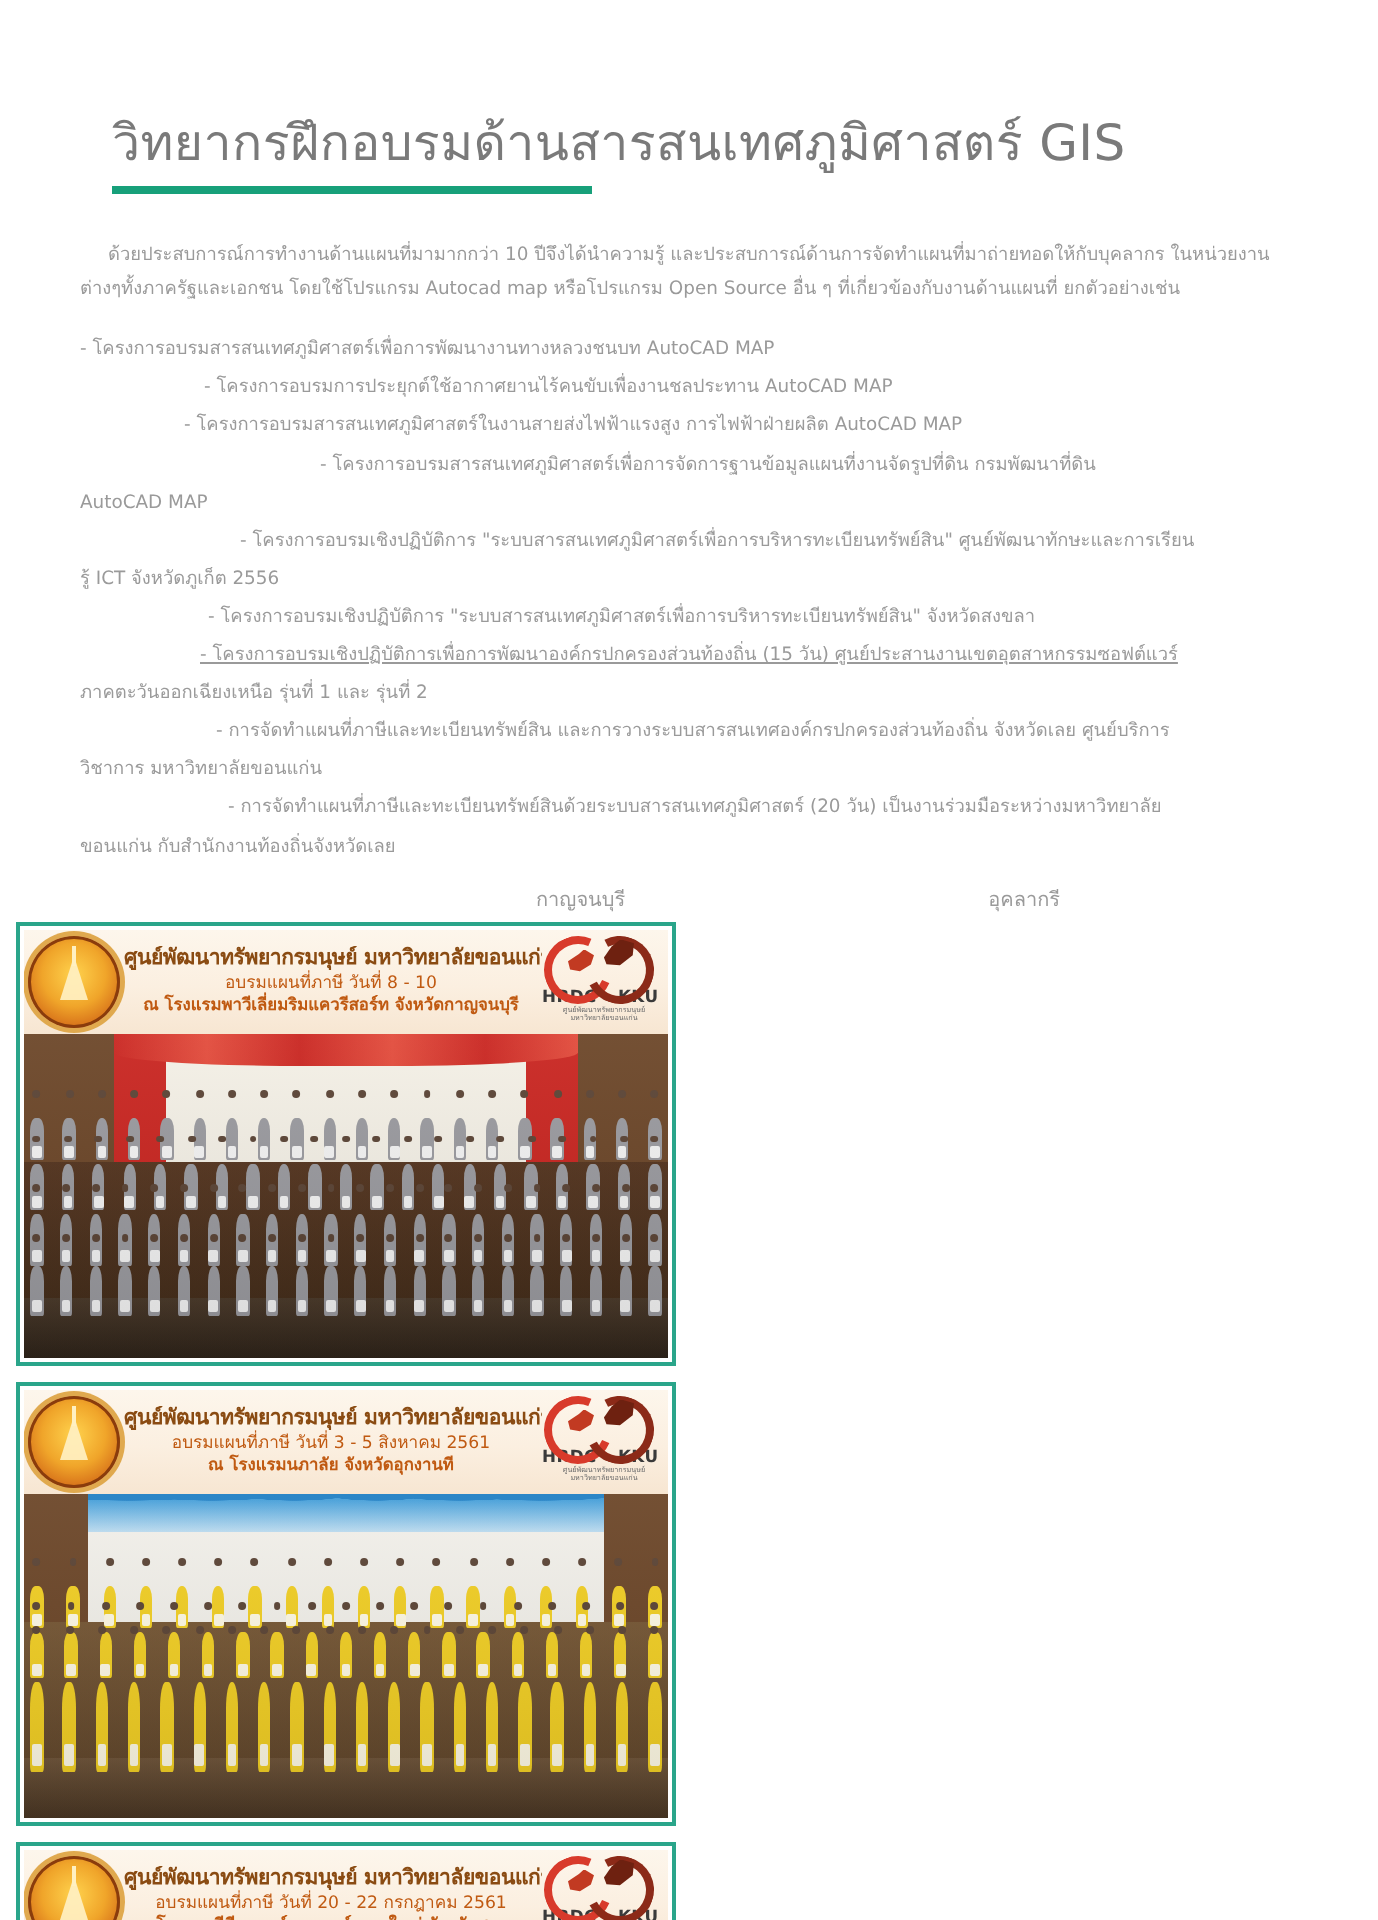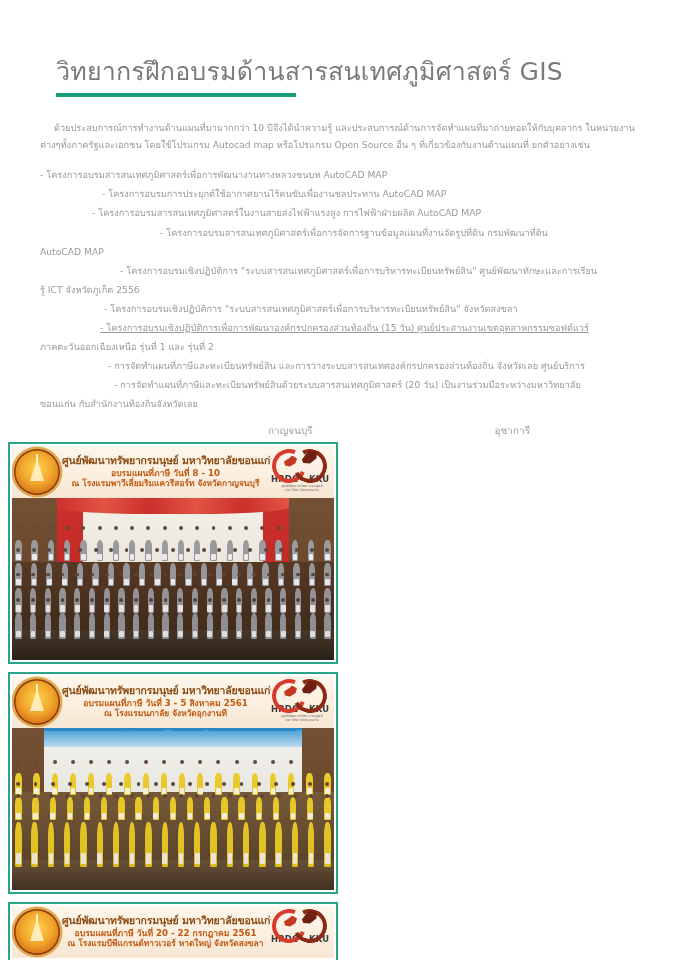--- a/index.html
+++ b/index.html
@@ -161,21 +161,21 @@
   }
   .bt-line1 {
     font-size: 10.5px;
     font-weight: 700;
     color: #8a4b12;
     letter-spacing: -0.2px;
     white-space: nowrap;
   }
   .bt-line2 {
     font-size: 8.6px;
-    font-weight: 700;
+    font-weight: 400;
     color: #c05a12;
     white-space: nowrap;
     margin-top: 1px;
   }
   .bt-line3 {
     font-size: 8.4px;
     font-weight: 700;
     color: #c05a12;
     white-space: nowrap;
     margin-top: 1px;
@@ -359,28 +359,29 @@
       <p class="bullet ind-1">- โครงการอบรมการประยุกต์ใช้อากาศยานไร้คนขับเพื่องานชลประทาน  AutoCAD MAP</p>
       <p class="bullet ind-2">- โครงการอบรมสารสนเทศภูมิศาสตร์ในงานสายส่งไฟฟ้าแรงสูง การไฟฟ้าฝ่ายผลิต AutoCAD MAP</p>
       <p class="bullet ind-3">- โครงการอบรมสารสนเทศภูมิศาสตร์เพื่อการจัดการฐานข้อมูลแผนที่งานจัดรูปที่ดิน กรมพัฒนาที่ดิน</p>
       <p class="bullet ind-0">AutoCAD MAP</p>
       <p class="bullet ind-4">- โครงการอบรมเชิงปฏิบัติการ "ระบบสารสนเทศภูมิศาสตร์เพื่อการบริหารทะเบียนทรัพย์สิน" ศูนย์พัฒนาทักษะและการเรียน</p>
       <p class="bullet ind-0">รู้ ICT จังหวัดภูเก็ต 2556</p>
       <p class="bullet ind-5">- โครงการอบรมเชิงปฏิบัติการ "ระบบสารสนเทศภูมิศาสตร์เพื่อการบริหารทะเบียนทรัพย์สิน" จังหวัดสงขลา</p>
       <p class="bullet ind-6">- โครงการอบรมเชิงปฏิบัติการเพื่อการพัฒนาองค์กรปกครองส่วนท้องถิ่น (15 วัน) ศูนย์ประสานงานเขตอุตสาหกรรมซอฟต์แวร์</p>
       <p class="bullet ind-0">ภาคตะวันออกเฉียงเหนือ รุ่นที่ 1 และ รุ่นที่ 2</p>
       <p class="bullet ind-7">- การจัดทำแผนที่ภาษีและทะเบียนทรัพย์สิน และการวางระบบสารสนเทศองค์กรปกครองส่วนท้องถิ่น จังหวัดเลย ศูนย์บริการ</p>
+      <p class="bullet ind-0">วิชาการ มหาวิทยาลัยขอนแก่น</p>
       <p class="bullet ind-8">- การจัดทำแผนที่ภาษีและทะเบียนทรัพย์สินด้วยระบบสารสนเทศภูมิศาสตร์ (20 วัน) เป็นงานร่วมมือระหว่างมหาวิทยาลัย</p>
       <p class="bullet ind-0">ขอนแก่น กับสำนักงานท้องถิ่นจังหวัดเลย</p>
     </div>
   </div>
 
   <div class="caption-row caption-top">
     <span class="cap-left">กาญจนบุรี</span>
-    <span class="cap-right">อุชาการี</span>
+    <span class="cap-right">อุคลากรี</span>
   </div>
 
   <div class="grid">
 
     <div class="card c1">
       <div class="banner">
         <div class="seal"></div>
         <div class="banner-text">
           <div class="bt-line1">ศูนย์พัฒนาทรัพยากรมนุษย์ มหาวิทยาลัยขอนแก่น</div>
           <div class="bt-line2">อบรมแผนที่ภาษี วันที่ 8 - 10</div>

